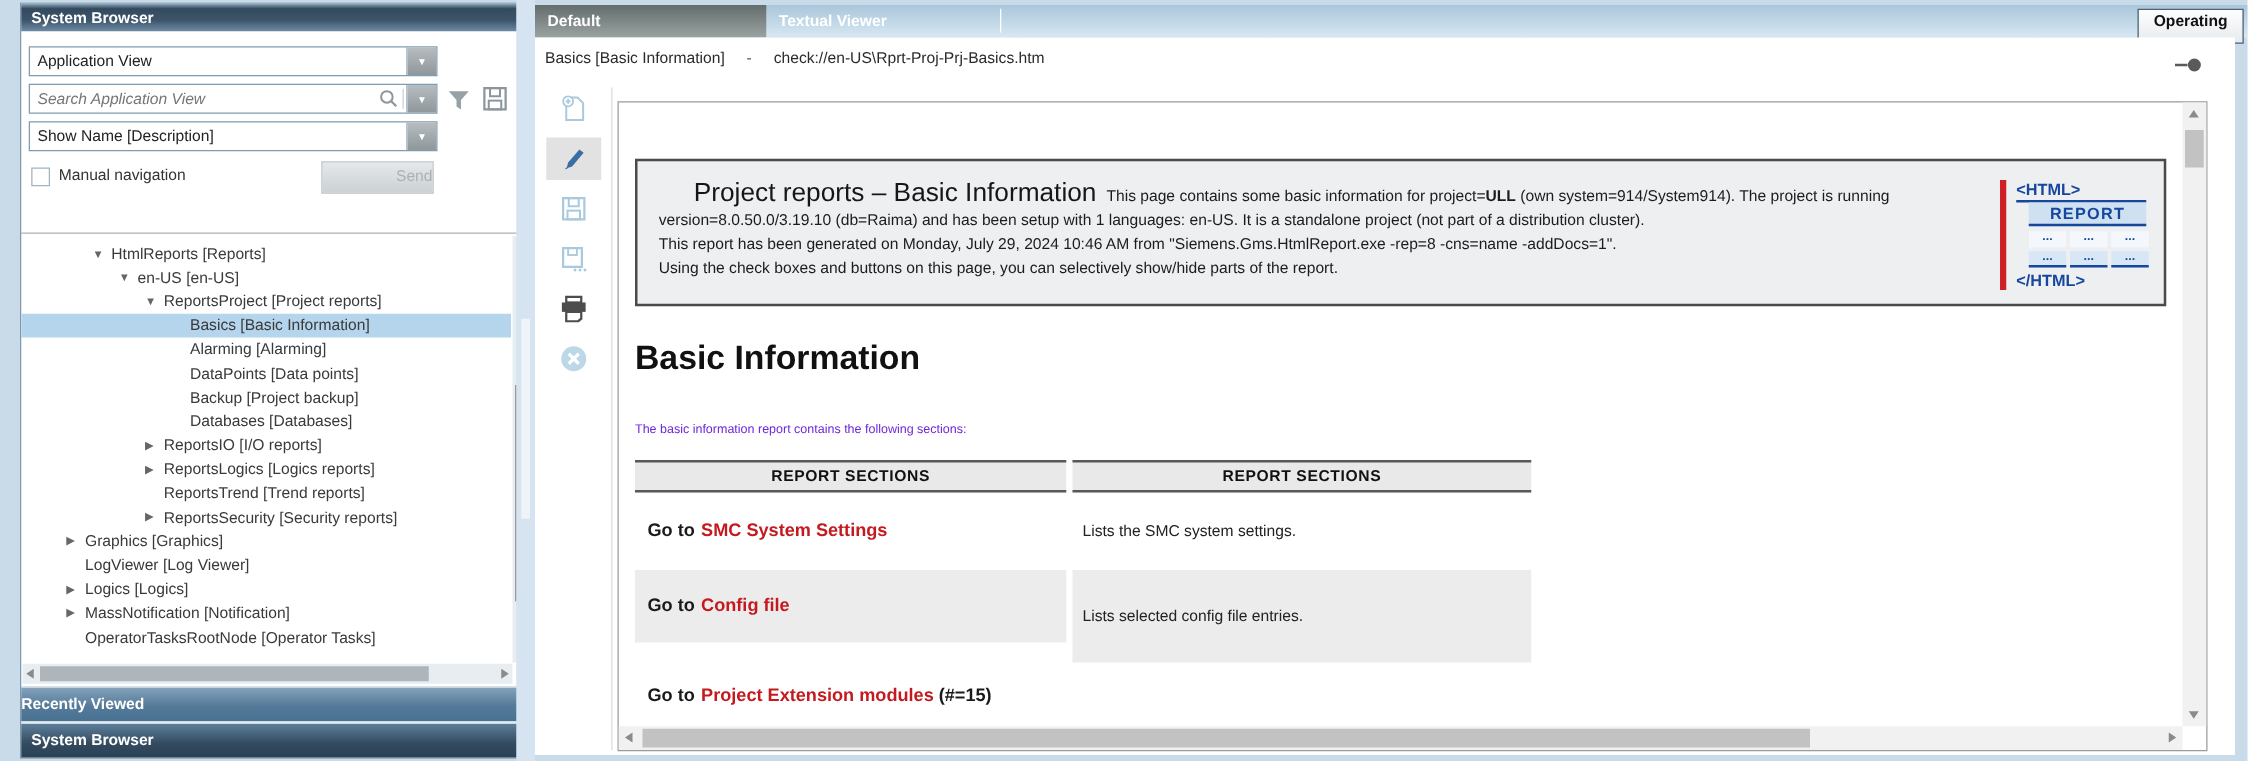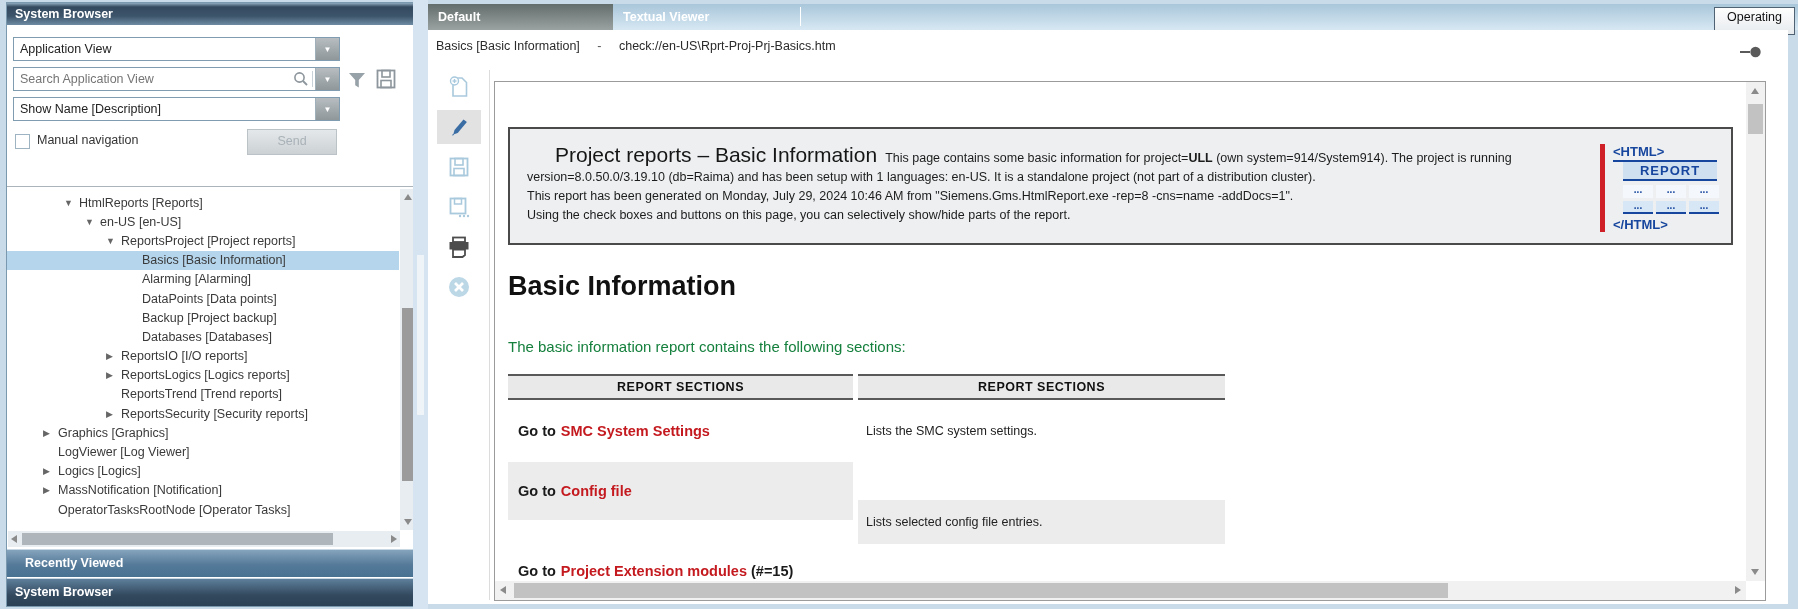--- a/index.html
+++ b/index.html
@@ -3,69 +3,69 @@
 <meta charset="utf-8">
 <style>
   html,body{margin:0;padding:0;}
   body{
     width:1798px;height:609px;position:relative;overflow:hidden;
     background:#c9dbe8;
     font-family:"Liberation Sans","DejaVu Sans",sans-serif;
     -webkit-font-smoothing:antialiased;
   }
   
-  .left-panel{position:absolute;left:6px;top:2px;width:411px;height:605px;background:#fff;border:1px solid #7b99ae;box-sizing:border-box;}
+  .left-panel{position:absolute;left:16px;top:2px;width:411px;height:605px;background:#fff;border:1px solid #7b99ae;box-sizing:border-box;}
   .panel-titlebar{position:absolute;left:0;top:0;right:0;height:22px;
     background:linear-gradient(180deg,#8fa9bd 0%,#33495e 18%,#3d556b 60%,#6d8ba3 100%);
     color:#fff;font-size:12.5px;font-weight:bold;line-height:22px;padding-left:8px;}
   .ctl{position:absolute;box-sizing:border-box;}
   .combo{left:6px;width:327px;height:24px;background:#fff;border:1px solid #7f9cb0;display:flex;}
   .combo .combo-text{flex:1;font-size:12.5px;color:#222;line-height:22px;padding-left:6px;white-space:nowrap;overflow:hidden;}
-  .combo .combo-text.placeholder{color:#9aa4aa;}
+  .combo .combo-text.placeholder{color:#9aa4aa;font-style:italic;}
   .drop-btn{width:23px;height:100%;background:linear-gradient(180deg,#b7bdc0,#8f979b);display:flex;align-items:center;justify-content:center;color:#fff;font-size:8px;border-left:1px solid #9fb0ba;}
   .mini-sep{width:1px;background:#c8d2d8;margin:3px 2px;}
   .icon-btn{position:absolute;display:flex;align-items:center;justify-content:center;}
   .checkbox{position:absolute;left:8px;top:131px;width:13px;height:13px;border:1px solid #9eb4c2;background:#fff;}
   .cb-label{position:absolute;left:30px;top:130px;font-size:12.5px;color:#333;}
   .send-btn{position:absolute;left:240px;top:126px;width:88px;height:24px;
     background:linear-gradient(180deg,#e4e8ea,#ccd1d4);border:1px solid #bcc3c7;
-    color:#a9b2b8;font-size:12.5px;text-align:center;line-height:22px;}
+    color:#a9b2b8;font-size:12.5px;text-align:right;line-height:22px;}
   .tree-sep{position:absolute;left:0;right:0;top:183px;border-top:1px solid #aab4ba;}
   .tree{position:absolute;left:0;top:186px;width:392px;height:341px;overflow:hidden;padding-top:4px;box-sizing:border-box;}
   .tree-row{height:19.2px;display:flex;align-items:center;white-space:nowrap;}
   .tree-row.selected{background:#b5d5ec;}
   .tree-arrow{display:inline-block;width:15px;font-size:9px;color:#666;flex:0 0 auto;}
   .tree-label{font-size:12.5px;color:#3a3a3a;text-align:center;}
   
   .vsb{position:absolute;background:#eef2f5;}
   .sb-thumb{position:absolute;background:#9b9b9b;}
   .arr{width:0;height:0;position:absolute;}
   .tree-vsb{left:393px;top:186px;width:16px;height:341px;background:#e7edf1;}
   .tree-vsb .thumb{left:2px;width:12px;top:119px;height:173px;background:#9b9b9b;}
   .tree-hsb{left:1px;top:528px;width:392px;height:16px;background:#e7edf1;}
   .tree-hsb .thumb{top:2px;height:12px;left:14px;width:311px;background:#aeb6bb;}
   .bar-recent{position:absolute;left:0;right:0;bottom:29px;height:27px;
     background:linear-gradient(180deg,#85a3bc 0%,#557a99 55%,#487192 100%);
-    color:#fff;font-size:12.5px;font-weight:bold;line-height:27px;padding-left:18px;border-top:1px solid #c7d8e4;}
+    color:#fff;font-size:12.5px;font-weight:bold;line-height:27px;padding-left:0;border-top:1px solid #c7d8e4;}
   .bar-sysbot{position:absolute;left:0;right:0;bottom:0;height:27px;
     background:linear-gradient(180deg,#5d7f9b 0%,#33495e 60%,#2b4156 100%);
     color:#fff;font-size:12.5px;font-weight:bold;line-height:27px;padding-left:8px;border-top:1px solid #c7d8e4;}
   
   .splitter{position:absolute;left:413px;top:0;width:15px;height:609px;background:#d5e4f0;}
   .splitter .grip{position:absolute;left:4px;top:255px;width:7px;height:160px;background:#eef4f8;}
   
   .right-panel{position:absolute;left:428px;top:4px;width:1370px;height:609px;padding-left:44px;}
   .tabstrip{position:absolute;left:0;top:0;width:1370px;height:26px;background:linear-gradient(180deg,#a9c6da,#d7e8f3);}
   .tab{position:absolute;top:0;height:26px;color:#fff;font-weight:bold;font-size:12.5px;line-height:26px;padding-left:10px;box-sizing:border-box;}
   .tab-default{left:0;width:185px;background:linear-gradient(180deg,#636d6b,#9aa3a1);}
   .tab-textual{left:185px;width:187px;}
   .tab-sep{position:absolute;left:372px;top:3px;width:1px;height:19px;background:#fff;}
   .mode-btn{position:absolute;right:3px;top:3px;height:28px;padding:0 12px;
     background:linear-gradient(180deg,#fdfdfd,#e7ebee);border:1px solid #4f6273;
-    font-size:12.5px;font-weight:normal;color:#111;line-height:18px;box-sizing:border-box;text-align:center;}
+    font-size:12.5px;font-weight:bold;color:#111;line-height:18px;box-sizing:border-box;text-align:center;}
   .content{position:absolute;left:0;top:26px;width:1360px;height:574px;background:#fff;}
   .breadcrumb{position:absolute;left:8px;top:9px;font-size:12.5px;color:#2b2b2b;white-space:nowrap;}
   .breadcrumb .sep{margin:0 14px;color:#555;}
   .pin{position:absolute;right:26px;top:16px;}
   
   .tool-divider{position:absolute;left:61px;top:40px;bottom:4px;width:1px;background:#dcdcdc;}
   .toolbar{position:absolute;left:0;top:40px;width:61px;}
   .tool{position:relative;width:44px;height:34px;margin:0 0 6px 9px;display:flex;align-items:center;justify-content:center;}
   .tool.active{background:#e2e2e2;}
   
@@ -85,21 +85,21 @@
   .hdr-title{font-size:21px;line-height:25px;margin-right:8px;color:#161616;}
   .hdr-logo{position:absolute;right:14px;top:15px;display:flex;}
   .logo-bar{width:5px;background:#cf2027;margin-right:8px;}
   .logo-body{width:104px;font-weight:bold;color:#17469e;font-size:13px;}
   .logo-open{border-bottom:2px solid #17469e;padding-bottom:1px;}
   .logo-report{background:#cfe0f1;text-align:center;letter-spacing:1px;border-bottom:2px solid #17469e;margin-left:10px;padding:1px 0;}
   .logo-grid{display:grid;grid-template-columns:30px 30px 30px;grid-gap:3px;margin:4px 0 3px 10px;}
   .logo-cell{height:13px;font-size:10px;line-height:9px;text-align:center;color:#17469e;background:#f4f8fc;}
   .logo-grid .r2{background:#d8e7f5;border-bottom:2px solid #17469e;box-sizing:border-box;}
   .doc-h1{margin:26px 0 0 0;font-size:27px;font-weight:bold;color:#111;}
-  .doc-intro{margin:36px 0 0 0;font-size:15px;color:#15803d;}
+  .doc-intro{margin:36px 0 0 0;font-size:10px;color:#6d28d9;}
   .sections{margin-top:19px;display:grid;grid-template-columns:345px 5px 367px;}
   .th{background:#e9e9e9;border-top:2px solid #595959;border-bottom:2px solid #595959;
       font-size:12.5px;font-weight:bold;letter-spacing:.5px;text-align:center;color:#111;height:22px;line-height:22px;}
   .cell-l{display:flex;align-items:center;padding-left:10px;font-size:14.5px;font-weight:bold;color:#1a1a1a;box-sizing:border-box;}
   .cell-r{display:flex;align-items:center;padding-left:8px;font-size:12.5px;color:#222;box-sizing:border-box;}
   .row-alt{background:#ececec;}
   .golink{color:#c41a1f;margin:0 4px 0 5px;}
   svg{display:block;}
 </style>
 </head>
@@ -348,21 +348,21 @@
               <span></span>
             </div>
             <div></div>
             <div class="cell-r" style="height: 62px;">Lists the SMC system settings.</div>
             <div class="cell-l row-alt" style="height: 58px;">
               <span>Go to</span>
               <span class="golink">Config file</span>
               <span></span>
             </div>
             <div></div>
-            <div class="cell-r row-alt" style="height: 44px; margin-top: 38px;">Lists selected config file entries.</div>
+            <div class="cell-r row-alt" style="height: 74px;">Lists selected config file entries.</div>
             <div class="cell-l" style="height: 54px;">
               <span>Go to</span>
               <span class="golink">Project Extension modules</span>
               <span>(#=15)</span>
             </div>
             <div></div>
           </div>
 
       </div>
 

